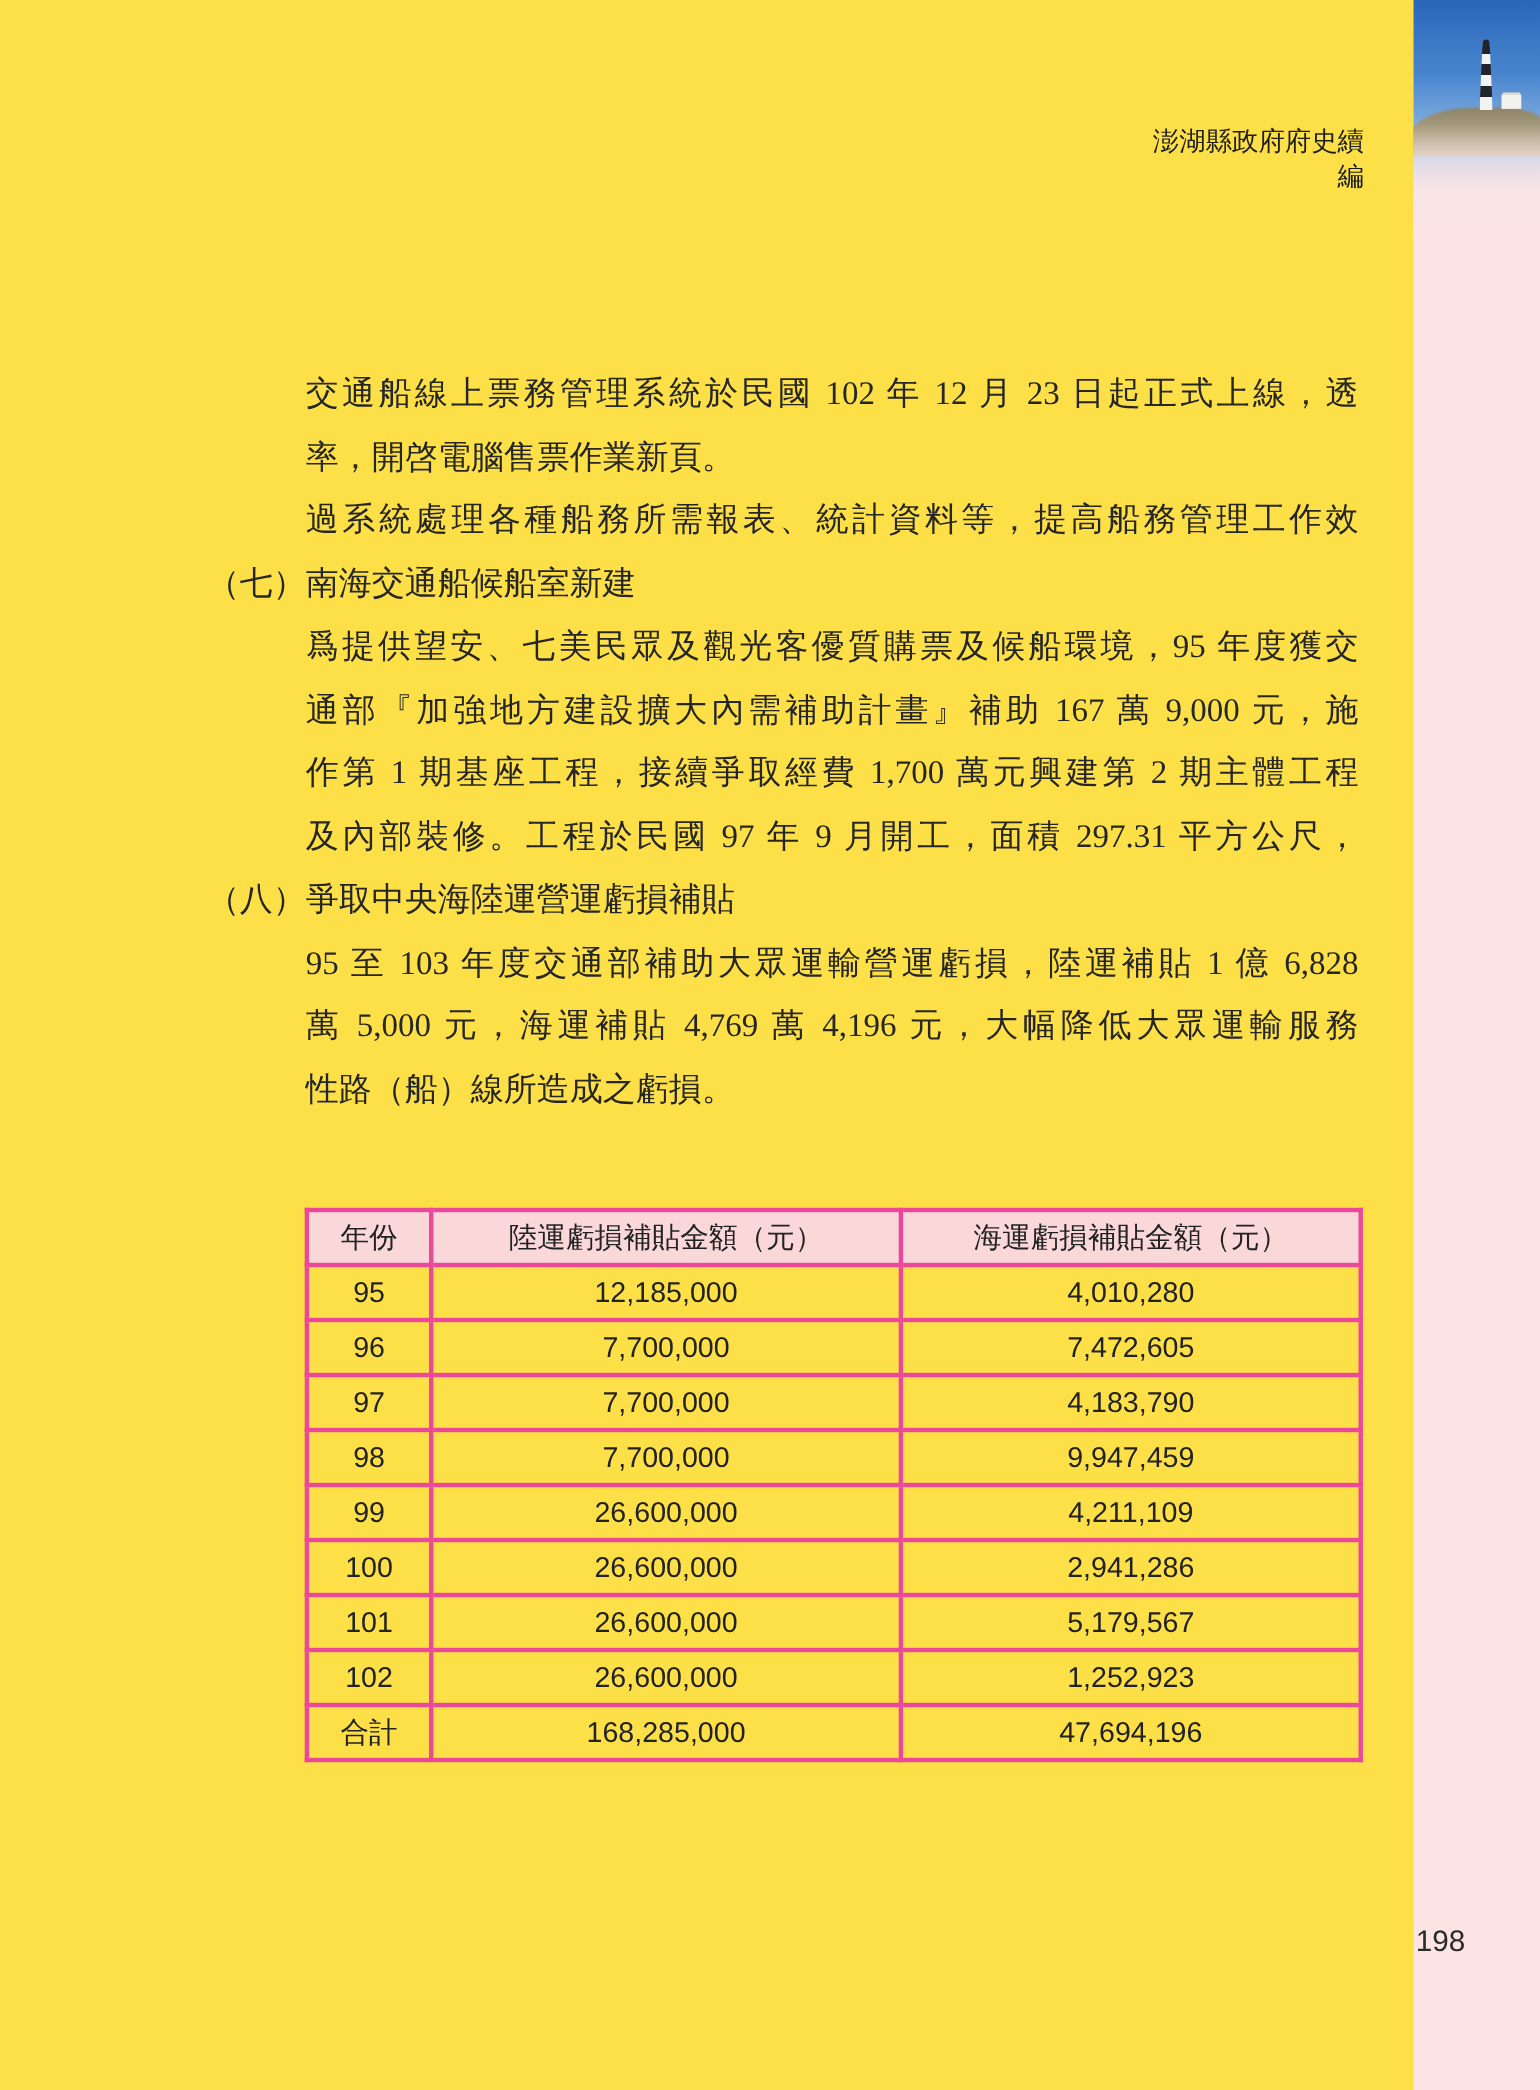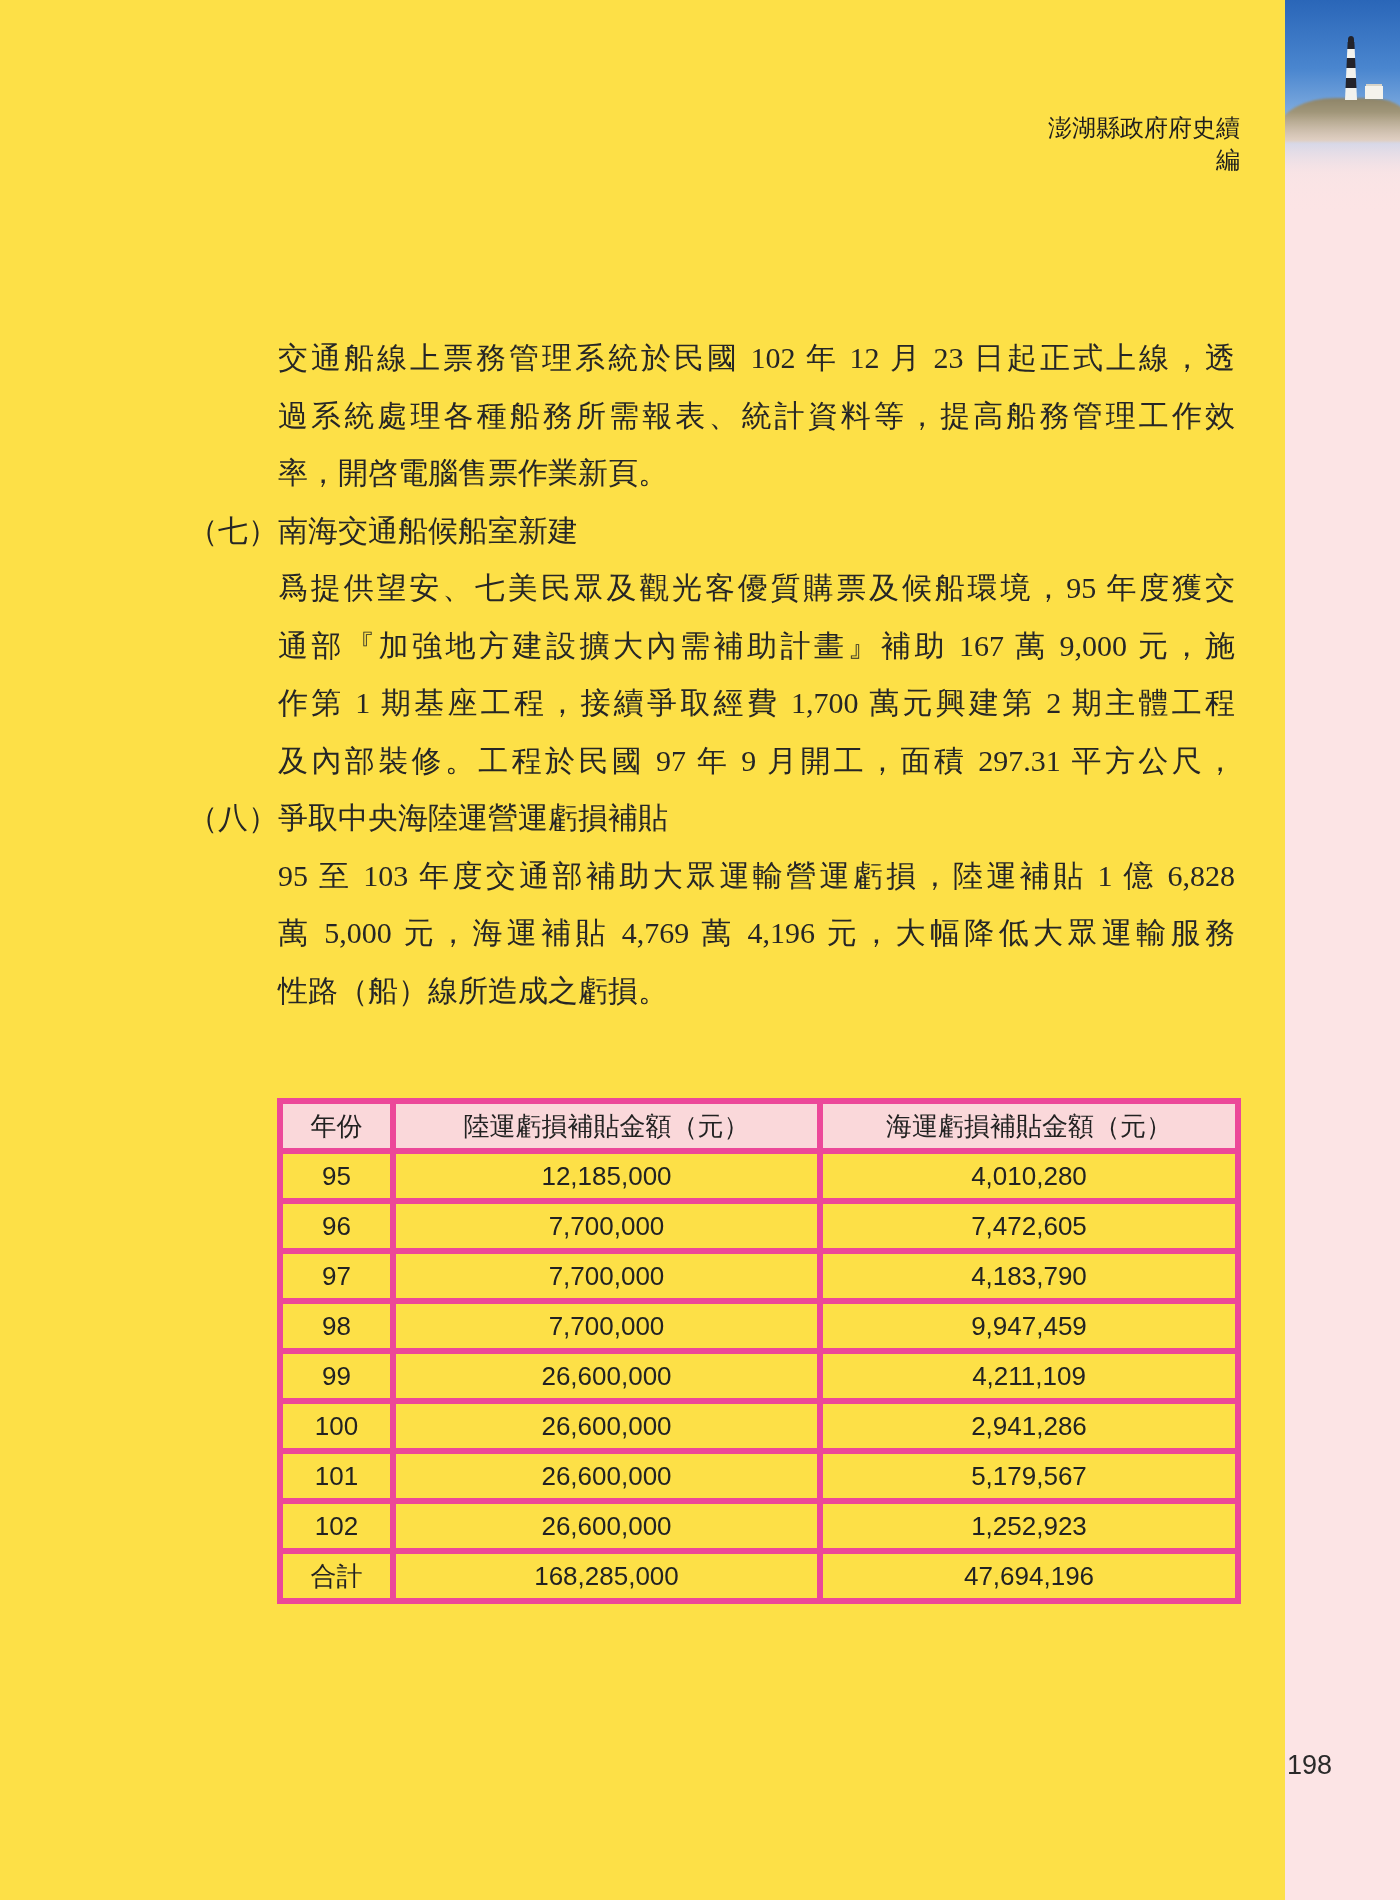--- a/index.html
+++ b/index.html
@@ -29,21 +29,21 @@
 
   
   .bodytext{position:absolute;left:188px;top:329px;width:1047px;font-size:30px;}
   .line{height:57.5px;line-height:57.5px;white-space:nowrap;}
   .indent{padding-left:90px;}
   .just{white-space:normal;text-align:justify;text-align-last:justify;}
 
   
   .subsidy{position:absolute;left:277px;top:1098px;width:958px;border-collapse:collapse;table-layout:fixed;
            font-family:"Liberation Sans","DejaVu Sans",sans-serif;font-size:26px;color:#222222;}
-  .subsidy td,.subsidy th{border:6px solid #ec4899;height:50px;padding:0;text-align:center;
+  .subsidy td,.subsidy th{border:4px solid #ec4899;height:50px;padding:0;text-align:center;
                           font-weight:normal;vertical-align:middle;box-sizing:border-box;}
   .subsidy th{background:#fad8da;}
   .subsidy{border:3px solid #1a1a1a;}
   .c0{width:113px;} .c1{width:427px;} .c2{width:418px;margin-left:40px;}
 </style>
 </head>
 <body>
 
 <div class="page">
 
@@ -55,22 +55,22 @@
       <div class="house"></div>
       <div class="haze"></div>
     </div>
 
   </div>
 
   <div class="running-head">澎湖縣政府府史續編</div>
 
   <div class="bodytext">
     <div class="line indent just">交通船線上票務管理系統於民國 102 年 12 月 23 日起正式上線，透</div>
+    <div class="line indent">率，開啓電腦售票作業新頁。</div>
     <div class="line indent just">過系統處理各種船務所需報表、統計資料等，提高船務管理工作效</div>
-    <div class="line indent">率，開啓電腦售票作業新頁。</div>
     <div class="line">（七）南海交通船候船室新建</div>
     <div class="line indent just">爲提供望安、七美民眾及觀光客優質購票及候船環境，95 年度獲交</div>
     <div class="line indent just">通部『加強地方建設擴大內需補助計畫』補助 167 萬 9,000 元，施</div>
     <div class="line indent just">作第 1 期基座工程，接續爭取經費 1,700 萬元興建第 2 期主體工程</div>
     <div class="line indent just">及內部裝修。工程於民國 97 年 9 月開工，面積 297.31 平方公尺，</div>
     <div class="line">（八）爭取中央海陸運營運虧損補貼</div>
     <div class="line indent just">95 至 103 年度交通部補助大眾運輸營運虧損，陸運補貼 1 億 6,828</div>
     <div class="line indent just">萬 5,000 元，海運補貼 4,769 萬 4,196 元，大幅降低大眾運輸服務</div>
     <div class="line indent">性路（船）線所造成之虧損。</div>
   </div>

